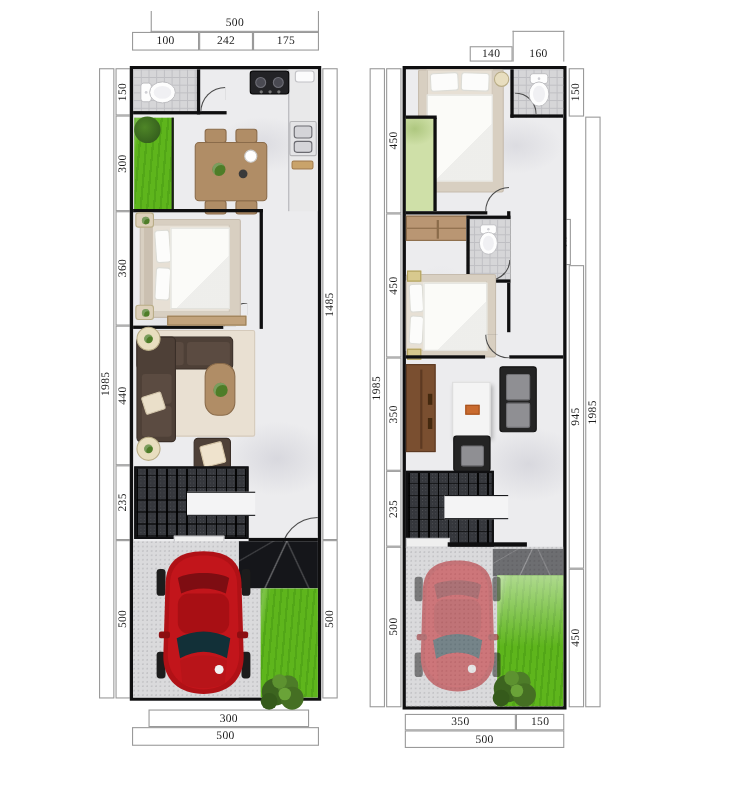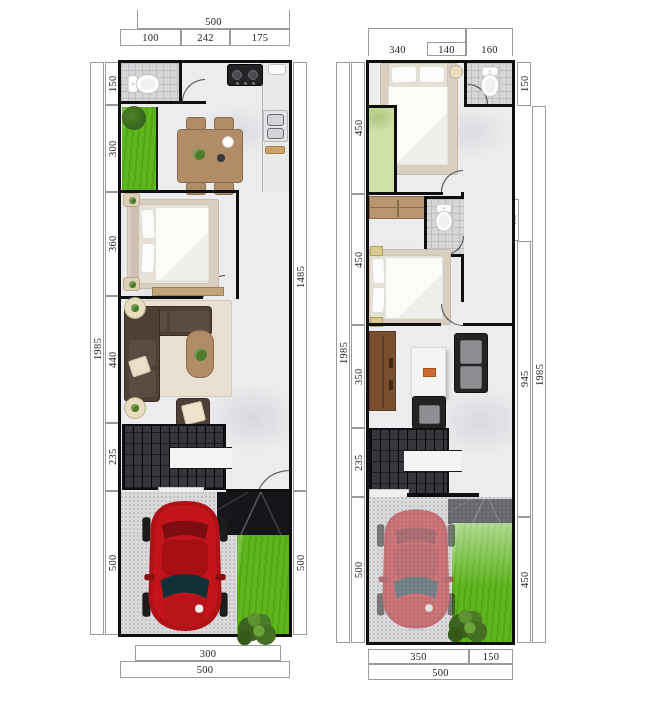--- a/index.html
+++ b/index.html
@@ -210,21 +210,20 @@
         <circle cx="34" cy="26" r="11" fill="#456f23"></circle>
           <circle cx="22" cy="10" r="7" fill="#5d9230"></circle>
         <circle cx="12" cy="29" r="8" fill="#355a1b"></circle>
           <circle cx="27" cy="22" r="6" fill="#6aa338"></circle>
       </svg>
     </div>
   </section>
 
   <section class="plan-section">
 
-    <div class="dim-over" style="left:368px;top:28px;width:98px;height:28px;padding-right:39px;">340</div>
     <div class="dimbox" style="left:427px;top:42px;width:39px;height:14px;">140</div>
     <div class="dim-over" style="left:466px;top:28px;width:47px;height:28px;">160</div>
 
     <div class="dimv" style="left:336px;top:62px;width:14px;height:581px;">1985</div>
     <div class="dimv" style="left:351px;top:62px;width:14px;height:132px;">450</div>
     <div class="dimv" style="left:351px;top:194px;width:14px;height:131px;">450</div>
     <div class="dimv" style="left:351px;top:325px;width:14px;height:103px;">350</div>
     <div class="dimv" style="left:351px;top:428px;width:14px;height:69px;">235</div>
     <div class="dimv" style="left:351px;top:497px;width:14px;height:146px;">500</div>
 

